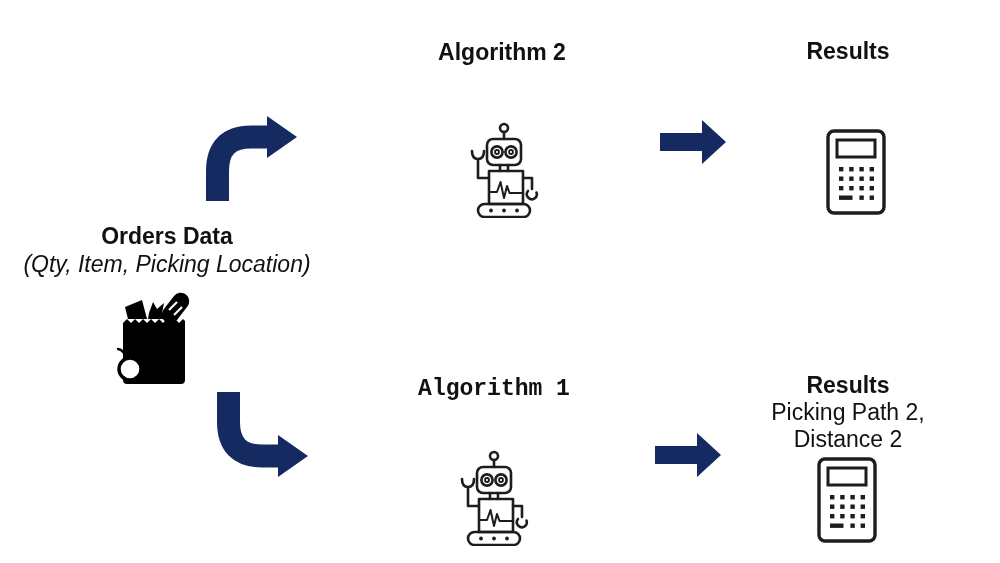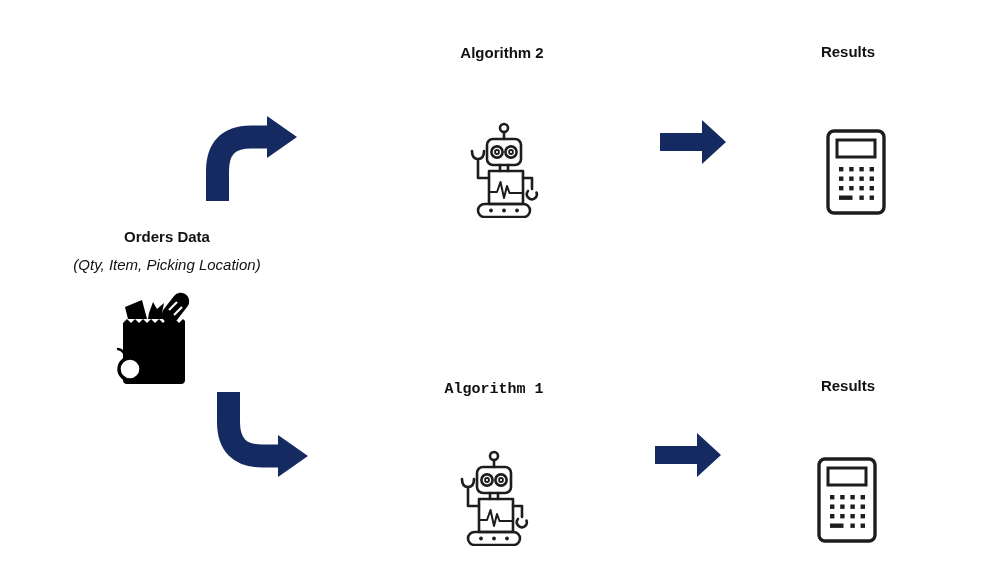--- a/index.html
+++ b/index.html
@@ -10,21 +10,21 @@
     position: relative;
     width: 1000px;
     height: 563px;
     background: #ffffff;
     overflow: hidden;
   }
   .abs { position: absolute; }
 
   .label {
     text-align: center;
-    font-size: 15px;
+    font-size: 23px;
     line-height: 27px;
     color: #111111;
   }
   .bold { font-weight: bold; }
   .italic { font-style: italic; }
 
   .orders-title   { left: 10px;  top: 223px; width: 314px; }
   .orders-sub     { left: 10px;  top: 251px; width: 314px; }
   .alg2-label     { left: 402px; top: 39px;  width: 200px; }
   .alg1-label     { left: 394px; top: 376px; width: 200px; font-family: Liberation Mono, monospace; }
@@ -158,18 +158,19 @@
   <svg class="abs robot-bot-svg" width="84" height="96" viewBox="0 0 84 96">
     <use href="#sym-robot"></use>
   </svg>
 
   <svg class="abs arrow-bot-svg" width="66" height="44" viewBox="0 0 66 44">
     <polygon points="0,13 42,13 42,0 66,22 42,44 42,31 0,31" fill="#152a60"></polygon>
   </svg>
 
   <div class="abs label results-bottom">
     <div class="bold">Results</div>
+    <div>Picking Path 2, Distance 2</div>
   </div>
   <svg class="abs calc-bot-svg" width="60" height="86" viewBox="0 0 60 86">
     <use href="#sym-calc"></use>
   </svg>
 
 </div>
 
 </body></html>

